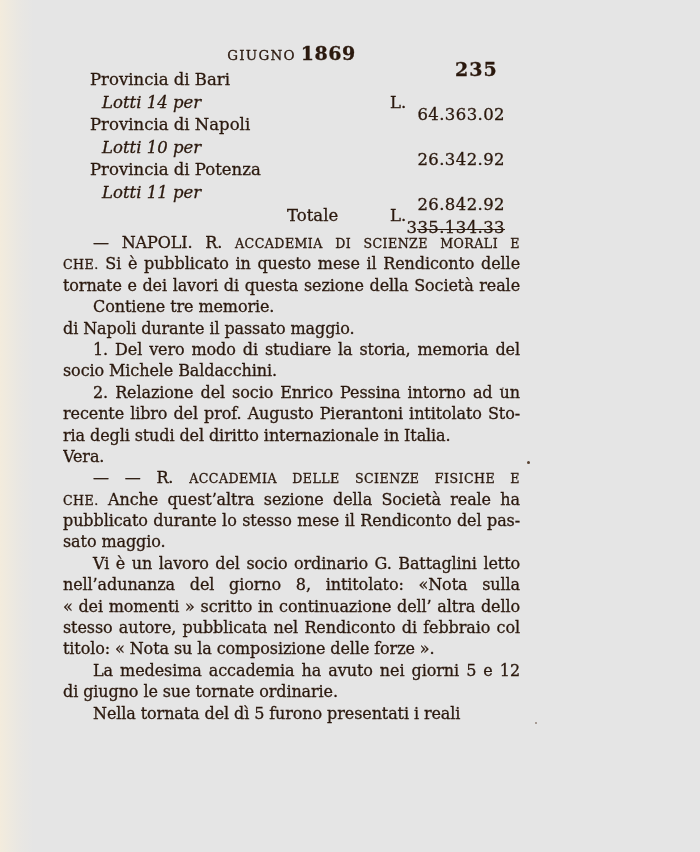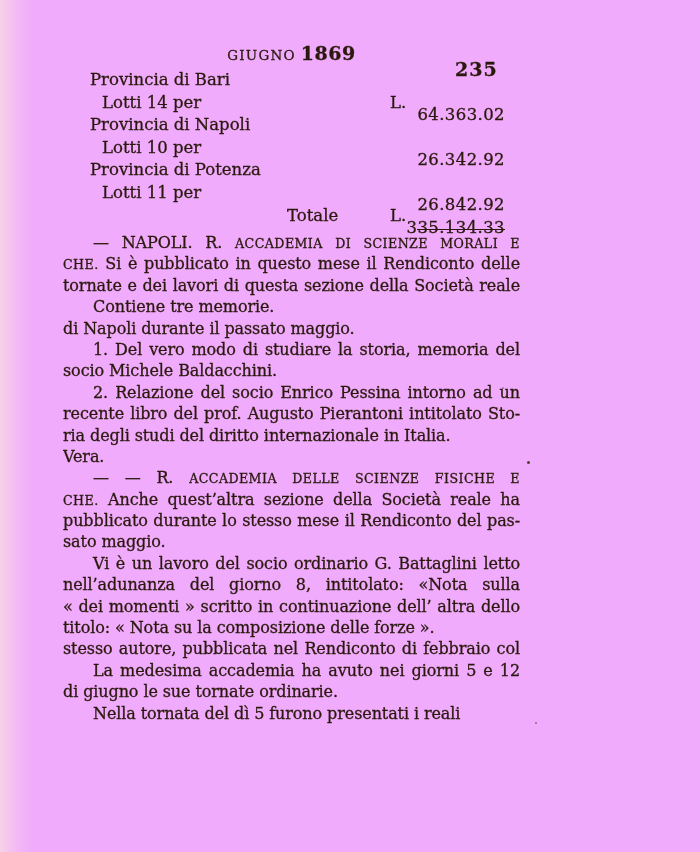--- a/index.html
+++ b/index.html
@@ -29,21 +29,21 @@
   .running-head { position: absolute; left: 0; right: 0; text-align: center; white-space: nowrap; }
   .month { font-size: 13.5px; letter-spacing: 1.2px; }
   .year { font-size: 19px; font-weight: bold; letter-spacing: 0.5px; }
   .pagenum { position: absolute; top: 16px; left: 392px; font-size: 19px; font-weight: bold; letter-spacing: 1px; }
 
   
   .ledger { position: absolute; left: 63px; top: 70px; width: 457px; font-size: 16.5px; }
   .lrow { position: relative; height: 22.6px; white-space: nowrap; }
   .llabel { display: block; }
   .ind0 .llabel { padding-left: 27px; }
-  .ind1 .llabel { padding-left: 39px; }
+  .ind1 .llabel { padding-left: 39px; font-style: italic; }
   .lrow.total .llabel { padding-left: 224px; }
   .lcur { position: absolute; left: 327px; top: 0; }
   .lamt { position: absolute; right: 15px; top: 12px; letter-spacing: 0.4px; }
   .lamt.ruled { border-bottom: 1.6px solid currentColor; padding-bottom: 15px; }
 
   
   .bodytext {
     position: absolute; left: 63px; top: 232px; width: 457px;
     font-size: 16px; line-height: 21.4px; letter-spacing: -0.1px;
   }
@@ -54,21 +54,21 @@
 
   
   .speck { position: absolute; border-radius: 50%; background: rgba(62,36,18,0.85); }
   .speck.s1 { left: 527px; top: 461px; width: 3px; height: 3px; }
   .speck.s2 { left: 535px; top: 722px; width: 2px; height: 2px; opacity: .6; }
   .speck.s3 { left: 502px; top: 387px; width: 2px; height: 2px; opacity: .45; }
 </style>
 </head>
 <body>
 
-<div class="page" style="background: #f0abfc; color: rgb(43, 25, 14);">
+<div class="page" style="background: #e5e5e5; color: rgb(43, 25, 14);">
 
   <div class="header-row">
     <div class="running-head">
       <span class="month">GIUGNO</span>
       <span class="year">1869</span>
     </div>
     <div class="pagenum">235</div>
   </div>
 
   <div class="ledger">
@@ -113,22 +113,22 @@
       <div class="line j"><span>recente libro del prof. Augusto Pierantoni intitolato Sto-</span></div>
       <div class="line"><span>ria degli studi del diritto internazionale in Italia.</span></div>
       <div class="line"><span>Vera.</span></div>
       <div class="line j ind"><span>— — R. </span><span class="sc">ACCADEMIA DELLE SCIENZE FISICHE E MATEMATI-</span></div>
       <div class="line j"><span class="sc">CHE.</span><span> Anche quest’altra sezione della Società reale ha</span></div>
       <div class="line j"><span>pubblicato durante lo stesso mese il Rendiconto del pas-</span></div>
       <div class="line"><span>sato maggio.</span></div>
       <div class="line j ind"><span>Vi è un lavoro del socio ordinario G. Battaglini letto</span></div>
       <div class="line j"><span>nell’adunanza del giorno 8, intitolato: «Nota sulla teorica</span></div>
       <div class="line j"><span>« dei momenti » scritto in continuazione dell’ altra dello</span></div>
+      <div class="line j"><span>stesso autore, pubblicata nel Rendiconto di febbraio col</span></div>
       <div class="line"><span>titolo: « Nota su la composizione delle forze ».</span></div>
-      <div class="line j"><span>stesso autore, pubblicata nel Rendiconto di febbraio col</span></div>
       <div class="line j ind"><span>La medesima accademia ha avuto nei giorni 5 e 12</span></div>
       <div class="line"><span>di giugno le sue tornate ordinarie.</span></div>
       <div class="line ind"><span>Nella tornata del dì 5 furono presentati i reali decreti</span></div>
     </div>
 
   <div class="speck s1"></div>
   <div class="speck s2"></div>
   <div class="speck s3"></div>
 </div>
 

